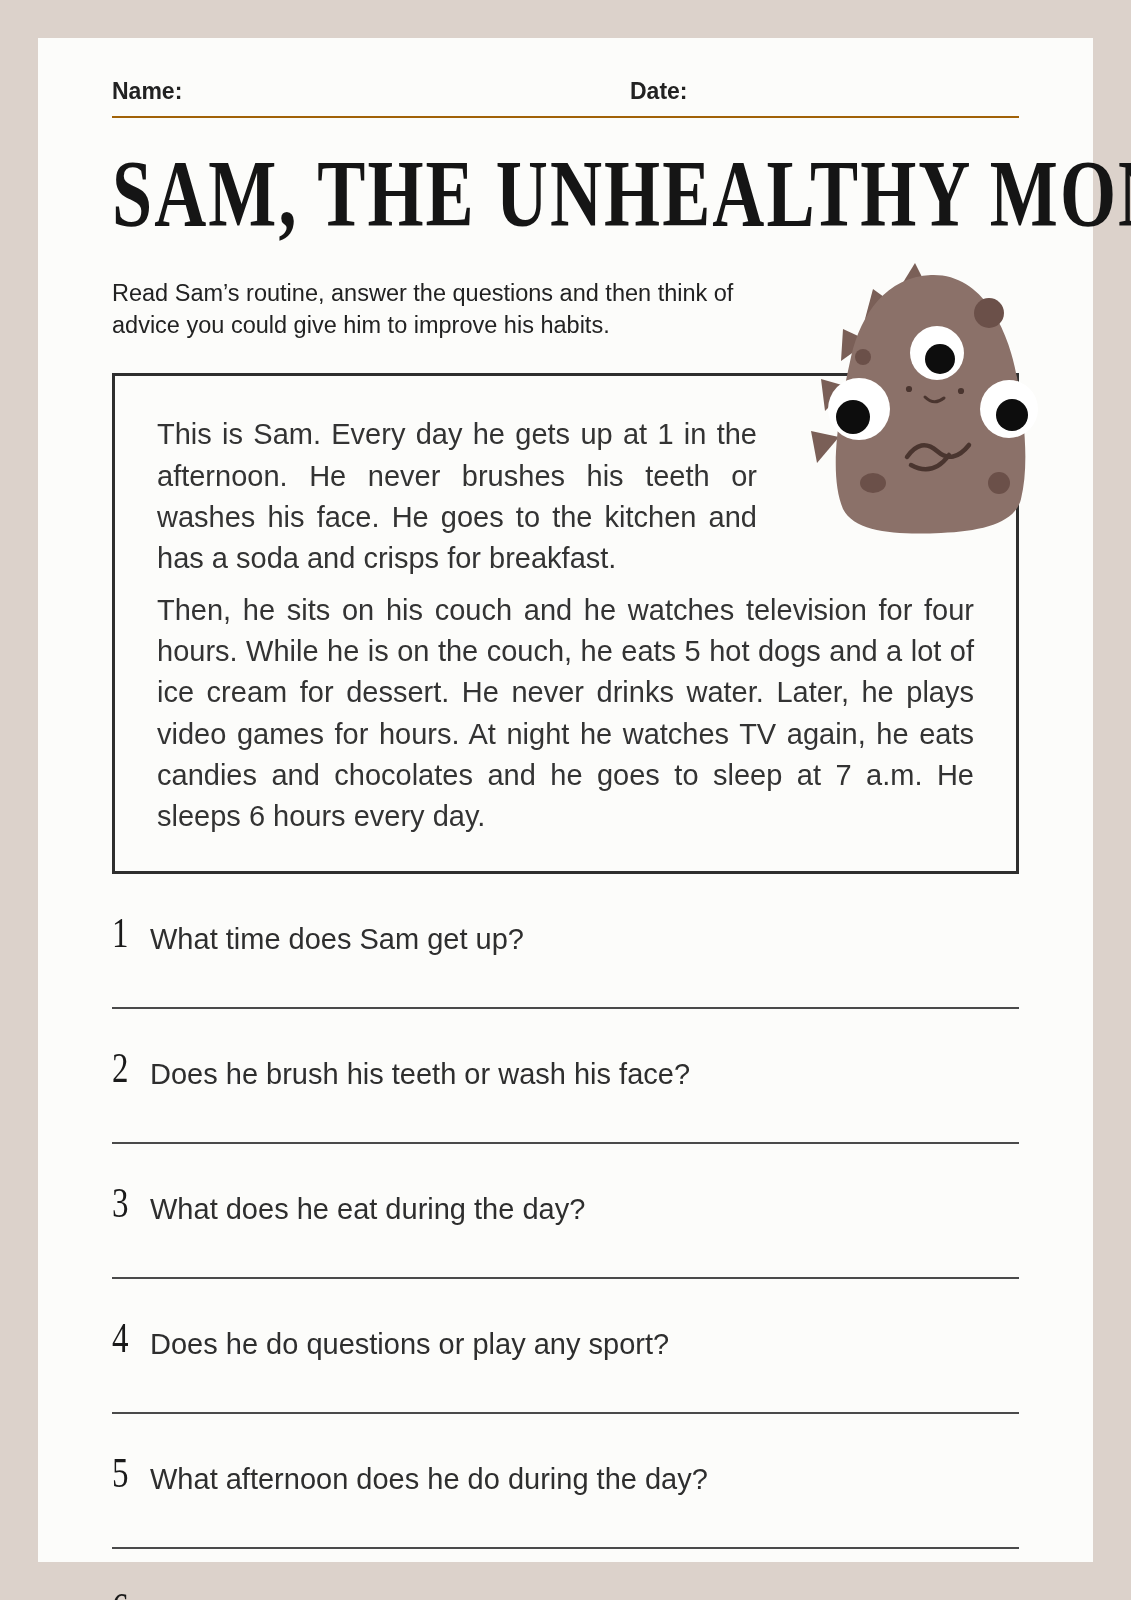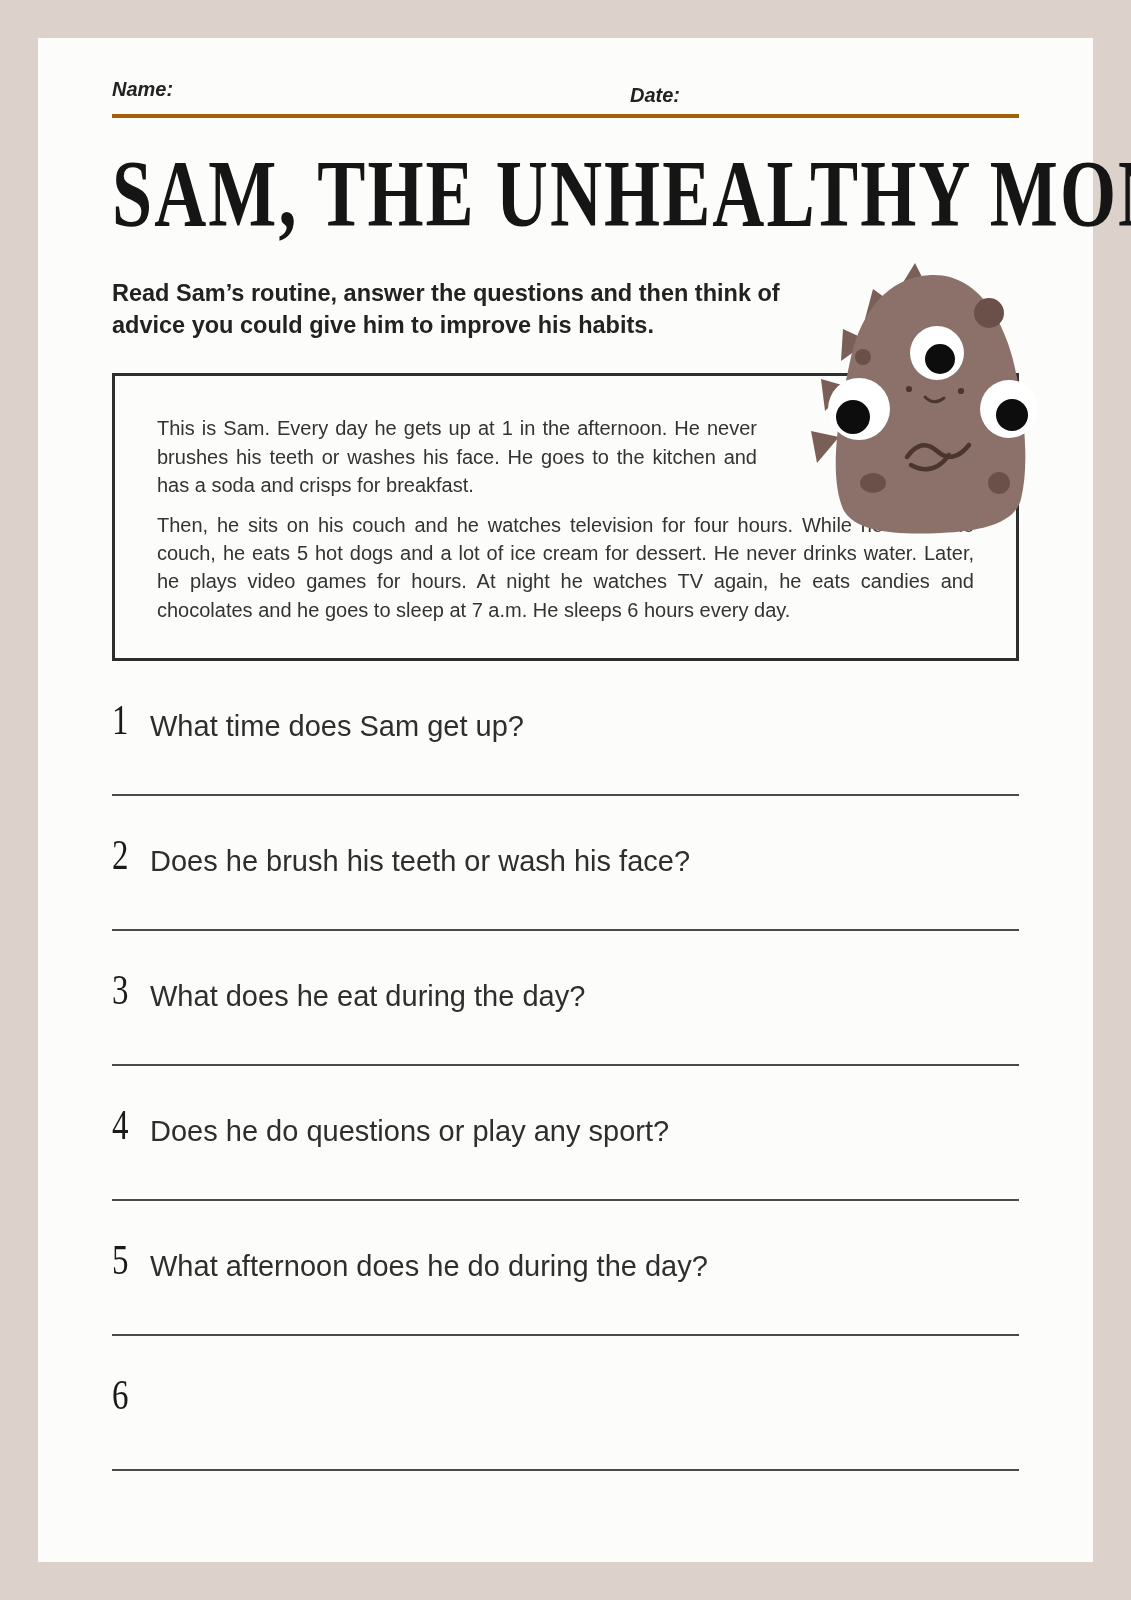--- a/index.html
+++ b/index.html
@@ -17,62 +17,61 @@
   }
   .content {
     position:relative;
     padding:34px 74px 0 74px;
   }
 
   
   .name-date-row {
     position:relative;
     height:46px;
-    border-bottom:4px solid #a16207;
-    font-size:20px;
+    border-bottom:2px solid #a16207;
+    font-size:23px;
     font-weight:bold;
     color:#222;
-    font-style:italic;
   }
   .name-label { position:absolute; left:0; top:6px; }
-  .date-label { position:absolute; left:518px; top:12px;text-align:right; }
+  .date-label { position:absolute; left:518px; top:6px;text-align:right; }
 
   
   .title {
     margin-top:30px;
     font-family:"Liberation Serif", serif;
     font-weight:700;
     font-size:70px;
     letter-spacing:2px;
     white-space:nowrap;
     color:#151515;
     transform:scale(1.03, 1.35);
     transform-origin:left top;
     line-height:1;
   }
 
   
   .instructions {
     margin-top:60px;
     max-width:690px;
     font-size:23.5px;
-    font-weight:bold;
+    font-weight:normal;
     line-height:1.35;
     color:#222;
   }
 
   
   .box-wrap { position:relative; margin-top:32px; }
   .passage-box {
     border:3px solid #2e2e2e;
     padding:38px 42px 34px 42px;
     background:#fcfcfa;
   }
   .passage-box p {
-    font-size:20px;
+    font-size:29px;
     line-height:1.42;
     text-align:justify;
     color:#333;
   }
   .passage-box .p1 { max-width:600px; }
   .passage-box .p2 { margin-top:11px; }
 
   
   .monster {
     position:absolute;

